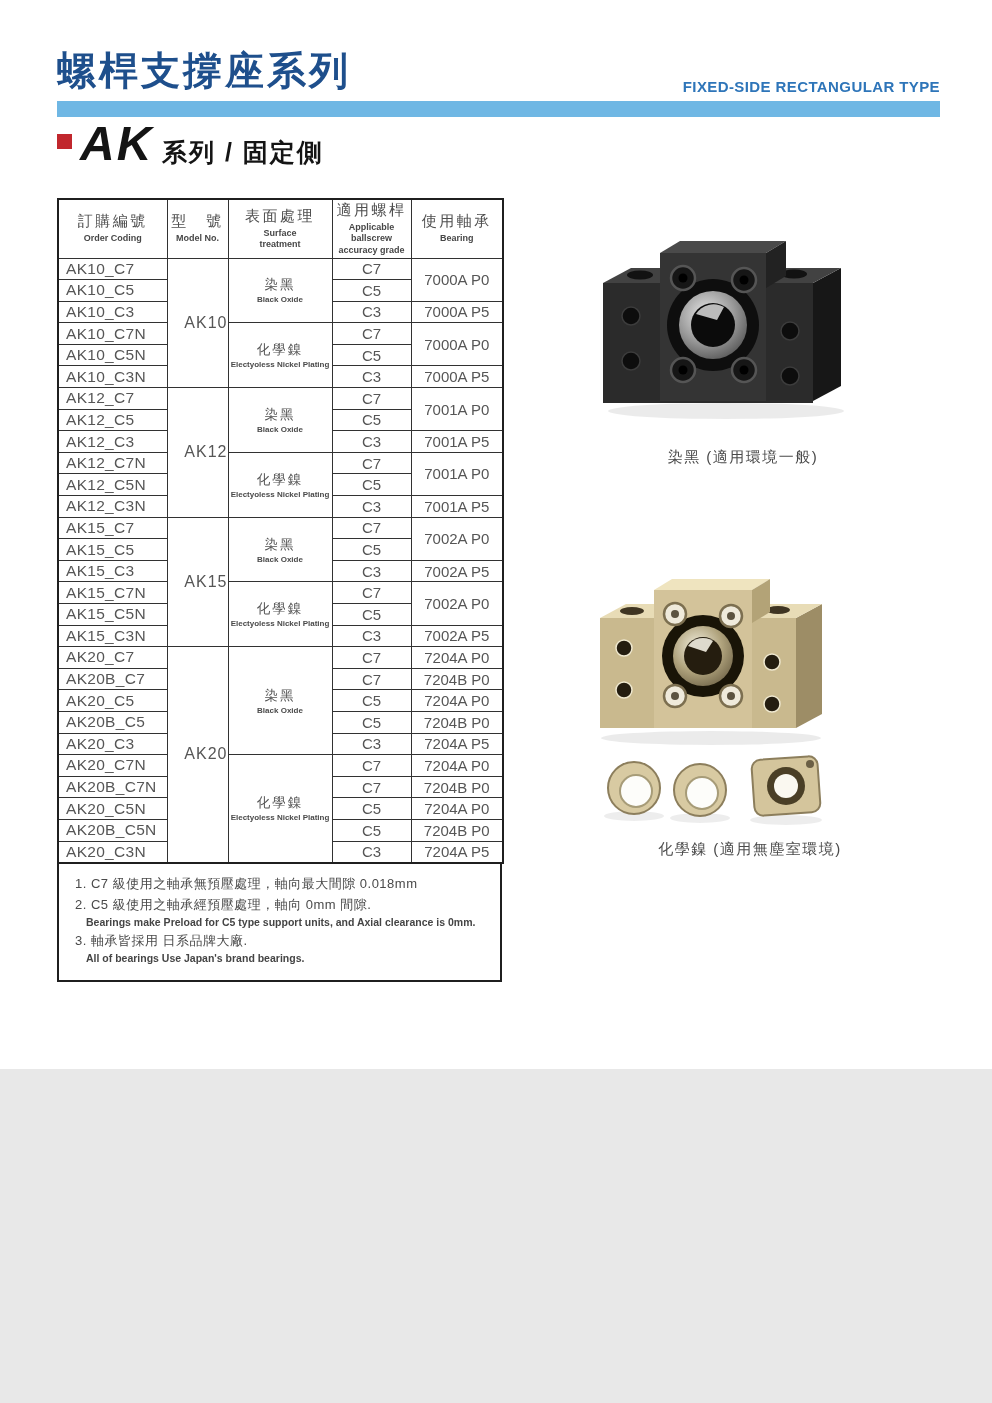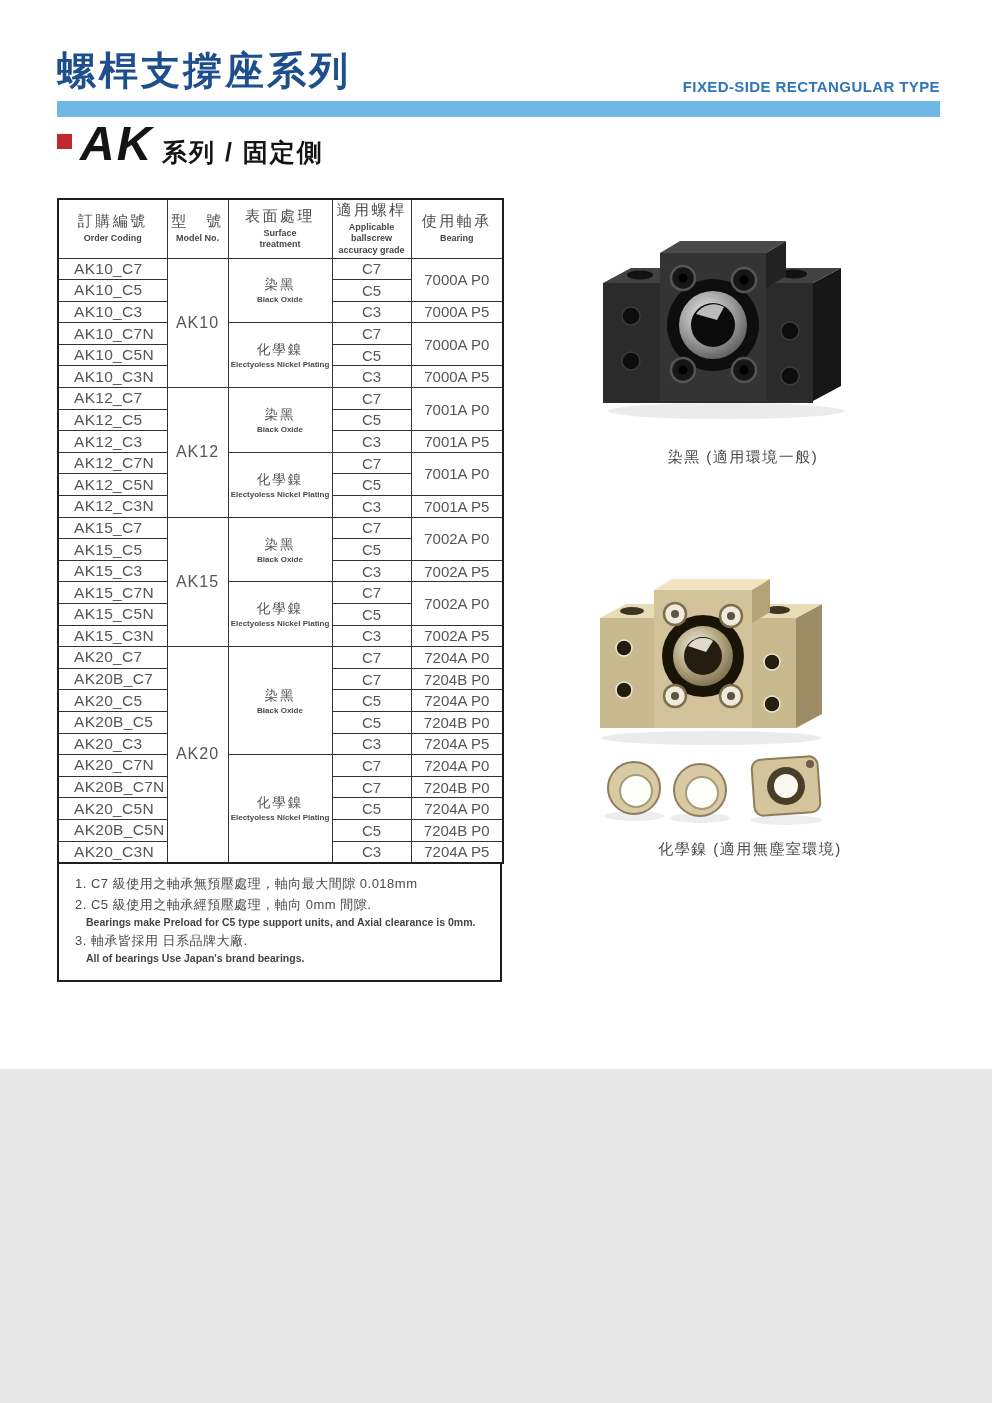--- a/index.html
+++ b/index.html
@@ -38,22 +38,22 @@
   .table-wrap { position:absolute; left:57px; top:198px; width:445px; }
   table.spec {
     border-collapse:collapse; width:445px; table-layout:fixed;
     border:2px solid #1f1f1f; color:#565656;
   }
   table.spec th, table.spec td { border:1px solid #323232; background:#fff; }
   th { height:59px; vertical-align:middle; font-weight:normal; }
   .hzh { font-size:15px; letter-spacing:2.5px; color:#4f4f4f; text-align:center; }
   .hen { font-size:9px; font-weight:bold; color:#474747; text-align:center; margin-top:2px; line-height:1.3; }
   .pre { white-space:pre-line; }
-  td.c { height:21.6px; text-align:left; padding-left:15px; font-size:15.5px; letter-spacing:0.3px; }
-  td.m { text-align:center; font-size:16px; letter-spacing:1px; }
+  td.c { height:21.6px; text-align:left; padding-left:7px; font-size:15.5px; letter-spacing:0.3px; }
+  td.m { text-align:right; font-size:16px; letter-spacing:1px; }
   td.s { text-align:center; }
   td.s .szh { font-size:13.5px; letter-spacing:2px; color:#555; }
   td.s .sen { font-size:8px; font-weight:bold; color:#4a4a4a; margin-top:1px; }
   td.g, td.b { text-align:center; font-size:15px; }
   
   .footnotes {
     width:445px; border:2px solid #1f1f1f; border-top:0;
     padding:8px 10px 12px 10px; background:#fff;
   }
   .fn-zh { font-size:13px; color:#4a4a4a; margin:3px 0 2px 6px; letter-spacing:0.5px; }

